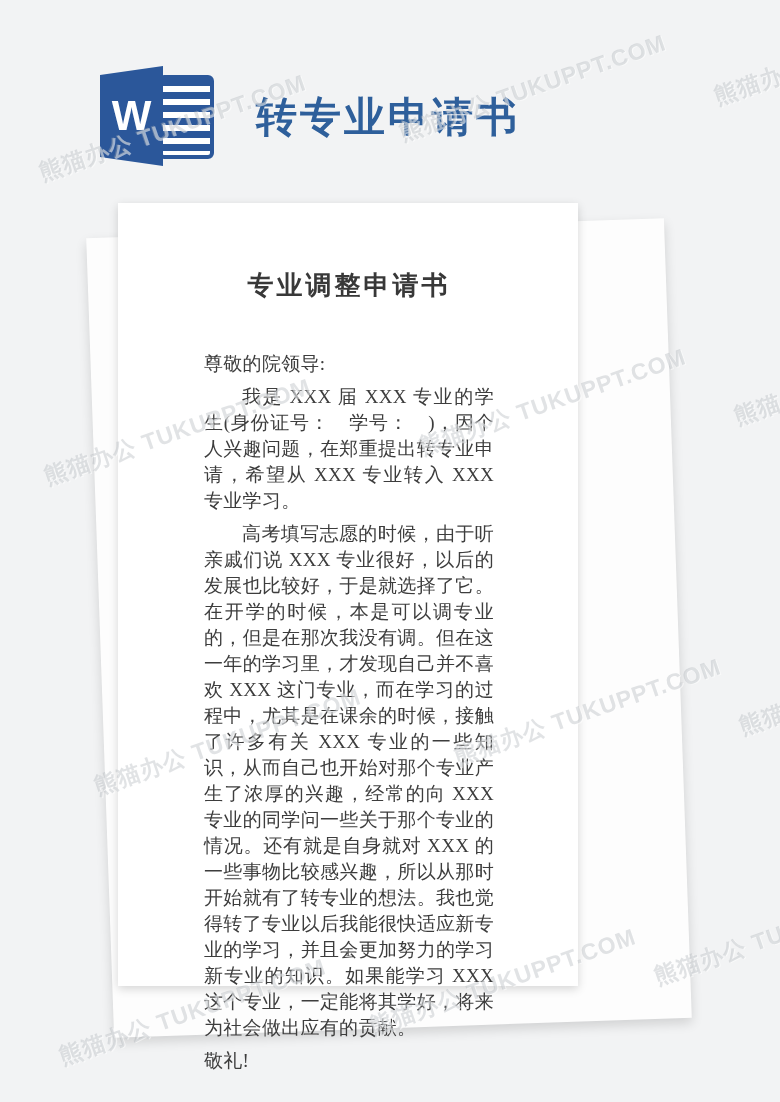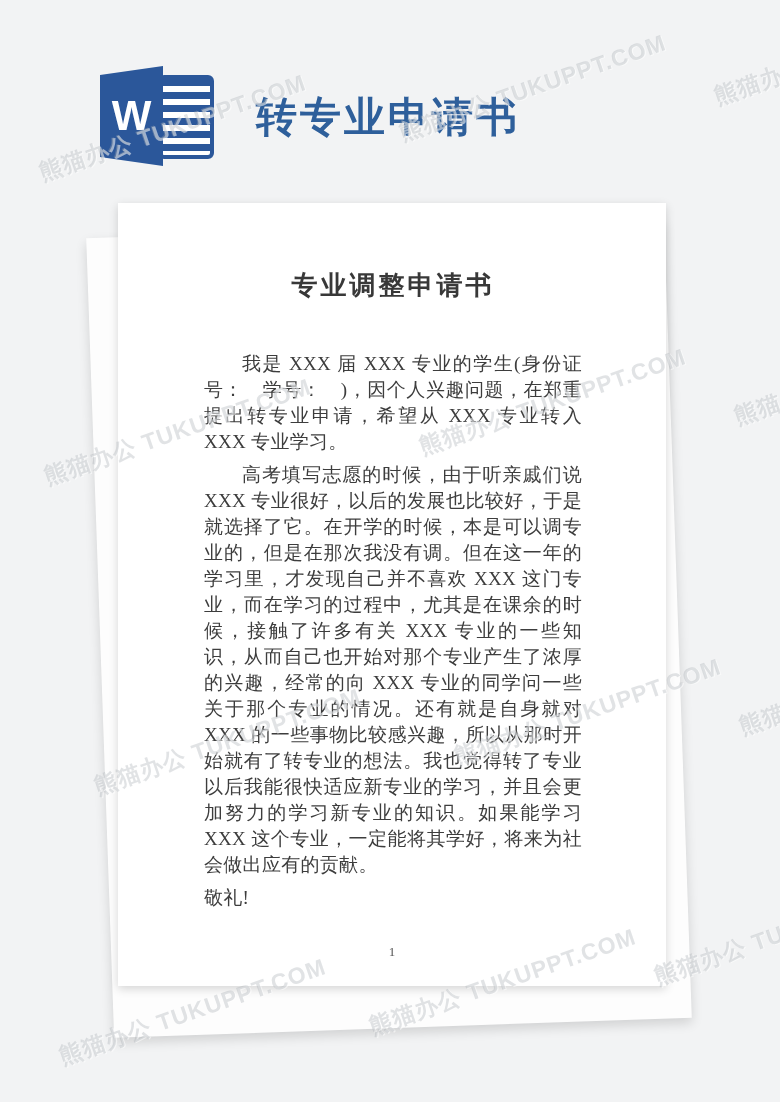--- a/index.html
+++ b/index.html
@@ -59,21 +59,21 @@
 
   
   .paper-back {
     position: absolute; left: 100px; top: 228px; width: 578px; height: 800px;
     background: #fdfdfd;
     transform: rotate(-2deg);
     box-shadow: 0 5px 12px rgba(0,0,0,0.14);
     z-index: 1;
   }
   .paper-main {
-    position: absolute; left: 118px; top: 203px; width: 548px; height: 783px;
+    position: absolute; left: 118px; top: 203px; width: 460px; height: 783px;
     background: #ffffff;
     box-shadow: 0 3px 9px rgba(0,0,0,0.16);
     z-index: 2;
     box-sizing: border-box;
     padding: 68px 84px 0 86px;
     font-family: "Liberation Serif", "DejaVu Serif", serif;
     color: #3d3d3d;
   }
 
   .doc-title {
@@ -113,20 +113,21 @@
         <span>W</span>
       </div>
     </div>
     <h1 class="header-title">转专业申请书</h1>
   </div>
 
   <div class="paper-back"></div>
 
   <div class="paper-main">
     <h2 class="doc-title">专业调整申请书</h2>
+    <p class="no-indent">尊敬的院领导:</p>
     <p>我是 XXX 届 XXX 专业的学生(身份证号：　学号：　)，因个人兴趣问题，在郑重提出转专业申请，希望从 XXX 专业转入 XXX 专业学习。</p>
     <p>高考填写志愿的时候，由于听亲戚们说 XXX 专业很好，以后的发展也比较好，于是就选择了它。在开学的时候，本是可以调专业的，但是在那次我没有调。但在这一年的学习里，才发现自己并不喜欢 XXX 这门专业，而在学习的过程中，尤其是在课余的时候，接触了许多有关 XXX 专业的一些知识，从而自己也开始对那个专业产生了浓厚的兴趣，经常的向 XXX 专业的同学问一些关于那个专业的情况。还有就是自身就对 XXX 的一些事物比较感兴趣，所以从那时开始就有了转专业的想法。我也觉得转了专业以后我能很快适应新专业的学习，并且会更加努力的学习新专业的知识。如果能学习 XXX 这个专业，一定能将其学好，将来为社会做出应有的贡献。</p>
     <p class="no-indent">敬礼!</p>
     <div class="page-number">1</div>
   </div>
 
   <div class="wm-layer">
       <span class="wm" style="left: 40px; top: 158px;">熊猫办公 TUKUPPT.COM</span>
       <span class="wm" style="left: 400px; top: 118px;">熊猫办公 TUKUPPT.COM</span>
       <span class="wm" style="left: 715px; top: 82px;">熊猫办公 TUKUPPT.COM</span>

